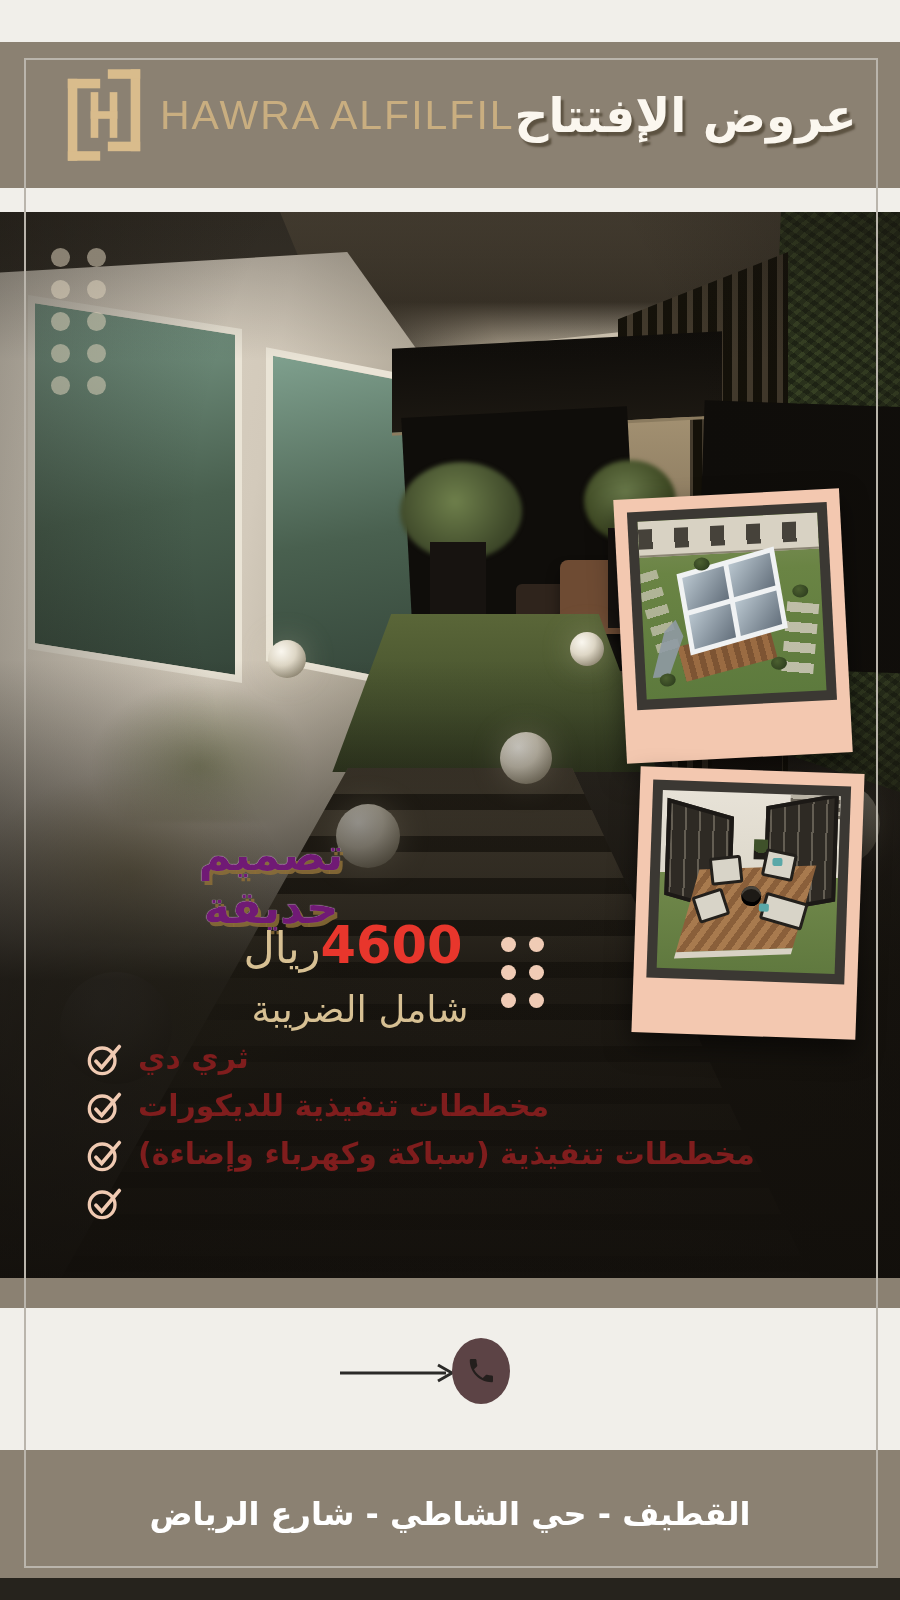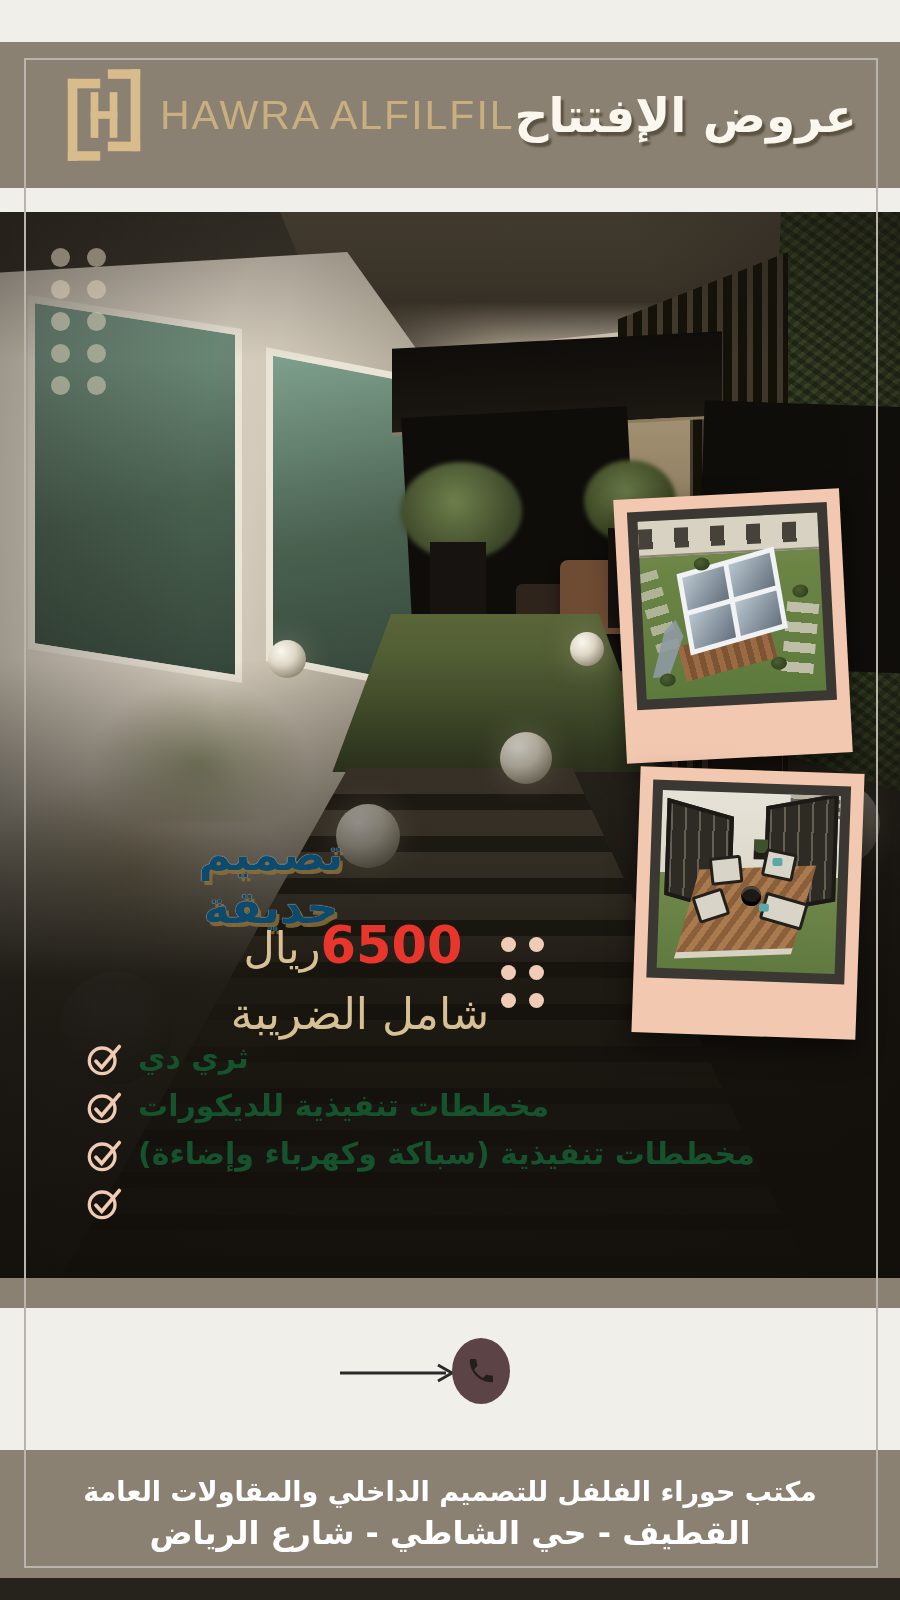--- a/index.html
+++ b/index.html
@@ -136,31 +136,31 @@
               background:repeating-linear-gradient(115deg,#a87a4e 0 7px,#8a5f3a 7px 14px);
               border-bottom:6px solid #d8d2c4;}
   .ph2 .chair{width:26px;height:22px;background:#d8d4c8;border:3px solid #23201c;border-radius:3px;}
   .ph2 .cushion{width:10px;height:8px;background:#5aa8a8;border-radius:2px;}
   .ph2 .table{left:46%;top:52%;width:20px;height:20px;border-radius:50%;background:#1d1a16;
               box-shadow:inset 0 -4px 0 #000, inset 0 3px 0 #4a453d;}
   .ph2 .pot{left:52%;top:26%;width:14px;height:20px;background:radial-gradient(circle at 50% 20%,#3f512a 55%,#201d18 56%);}
 
   
   .title{position:absolute;left:126px;top:828px;width:290px;text-align:center;z-index:40;
-         font-size:45px;font-weight:bold;color:#0c4a6e;
+         font-size:45px;font-weight:bold;color:#701a75;
          text-shadow:3px 4px 0 rgba(141,110,55,.85),0 0 1px #fff;}
   .price{position:absolute;left:228px;top:916px;width:250px;text-align:center;white-space:nowrap;z-index:40;}
   .price .num{font-size:51px;color:#e8362c;font-weight:bold;}
   .price .cur{font-size:43px;color:#d7c093;}
   .taxnote{position:absolute;left:205px;top:988px;width:310px;text-align:center;z-index:40;
-           font-size:44px;color:#d7c093;}
+           font-size:37px;color:#d7c093;}
   .features{position:absolute;left:86px;top:1038px;z-index:40;}
   .feat{display:flex;align-items:center;gap:14px;margin-bottom:9px;height:39px;}
   .chk{width:38px;height:38px;flex:0 0 auto;}
-  .ftext{font-size:30px;font-weight:bold;color:#14532d;white-space:nowrap;}
+  .ftext{font-size:30px;font-weight:bold;color:#7f1d1d;white-space:nowrap;}
 
   
   .band2{position:absolute;top:1278px;left:0;width:900px;height:30px;background:#8b8172;}
   .badge{position:absolute;left:90px;top:1336px;width:218px;height:58px;background:#2d2a25;z-index:40;
          display:flex;align-items:center;justify-content:center;
          font-size:30px;font-weight:bold;color:#efc7ae;}
   .arrow{position:absolute;left:338px;top:1362px;z-index:40;}
   .phone-circle{position:absolute;left:452px;top:1338px;width:58px;height:66px;border-radius:50%;
                 background:#5c4345;z-index:40;display:flex;align-items:center;justify-content:center;}
   .phone-circle svg{width:30px;height:30px;}
@@ -295,21 +295,21 @@
         <span class="chair" style="left:58%;top:58%;width:38px;transform:rotate(14deg);"></span>
         <span class="cushion" style="position:absolute;left:63%;top:36%;"></span>
         <span class="cushion" style="position:absolute;left:56%;top:62%;"></span>
         <div class="table"></div>
       </div>
     </div>
   </div>
 
   <div class="title" dir="rtl">تصميم حديقة</div>
   <div class="price" dir="rtl">
-    <span class="num">6500</span><span class="cur">ريال</span>
+    <span class="num">4600</span><span class="cur">ريال</span>
   </div>
   <div class="taxnote" dir="rtl">شامل الضريبة</div>
 
   <div class="features">
     <div class="feat">
       <span class="chk">
         <svg viewBox="0 0 40 40">
             <circle cx="17" cy="23" r="13.5" fill="none" stroke="#f0cab2" stroke-width="3.5"></circle>
             <path d="M10.5 23.5 L16.5 30 L35 8" fill="none" stroke="#f0cab2" stroke-width="4" stroke-linecap="round"></path>
           </svg>
@@ -350,19 +350,18 @@
     <line x1="2" y1="11" x2="108" y2="11" stroke="#2b2a28" stroke-width="3"></line>
     <path d="M100 3 L114 11 L100 19" fill="none" stroke="#2b2a28" stroke-width="3" stroke-linejoin="round"></path>
   </svg>
   <div class="phone-circle">
     <svg viewBox="0 0 24 24" aria-hidden="true">
       <path d="M6.4 10.6c1.5 2.9 4.1 5.5 7 7l2.3-2.3c.3-.3.72-.4 1.1-.27 1.2.4 2.45.6 3.75.6.6 0 1.05.45 1.05 1.05v3.3c0 .6-.45 1.05-1.05 1.05C10.9 21 3 13.1 3 3.45 3 2.85 3.45 2.4 4.05 2.4h3.3c.6 0 1.05.45 1.05 1.05 0 1.3.2 2.55.6 3.75.12.37.03.8-.27 1.1l-2.33 2.3z" fill="#241f1d"></path>
     </svg>
   </div>
 
   <div class="footer">
-    <div class="l1" dir="rtl">مكتب حوراء الفلفل للتصميم الداخلي والمقاولات العامة</div>
     <div class="l2" dir="rtl">القطيف - حي الشاطي - شارع الرياض</div>
   </div>
   <div class="darkstrip"></div>
 
   <div class="frame"></div>
 </div>
 
 </body></html>

